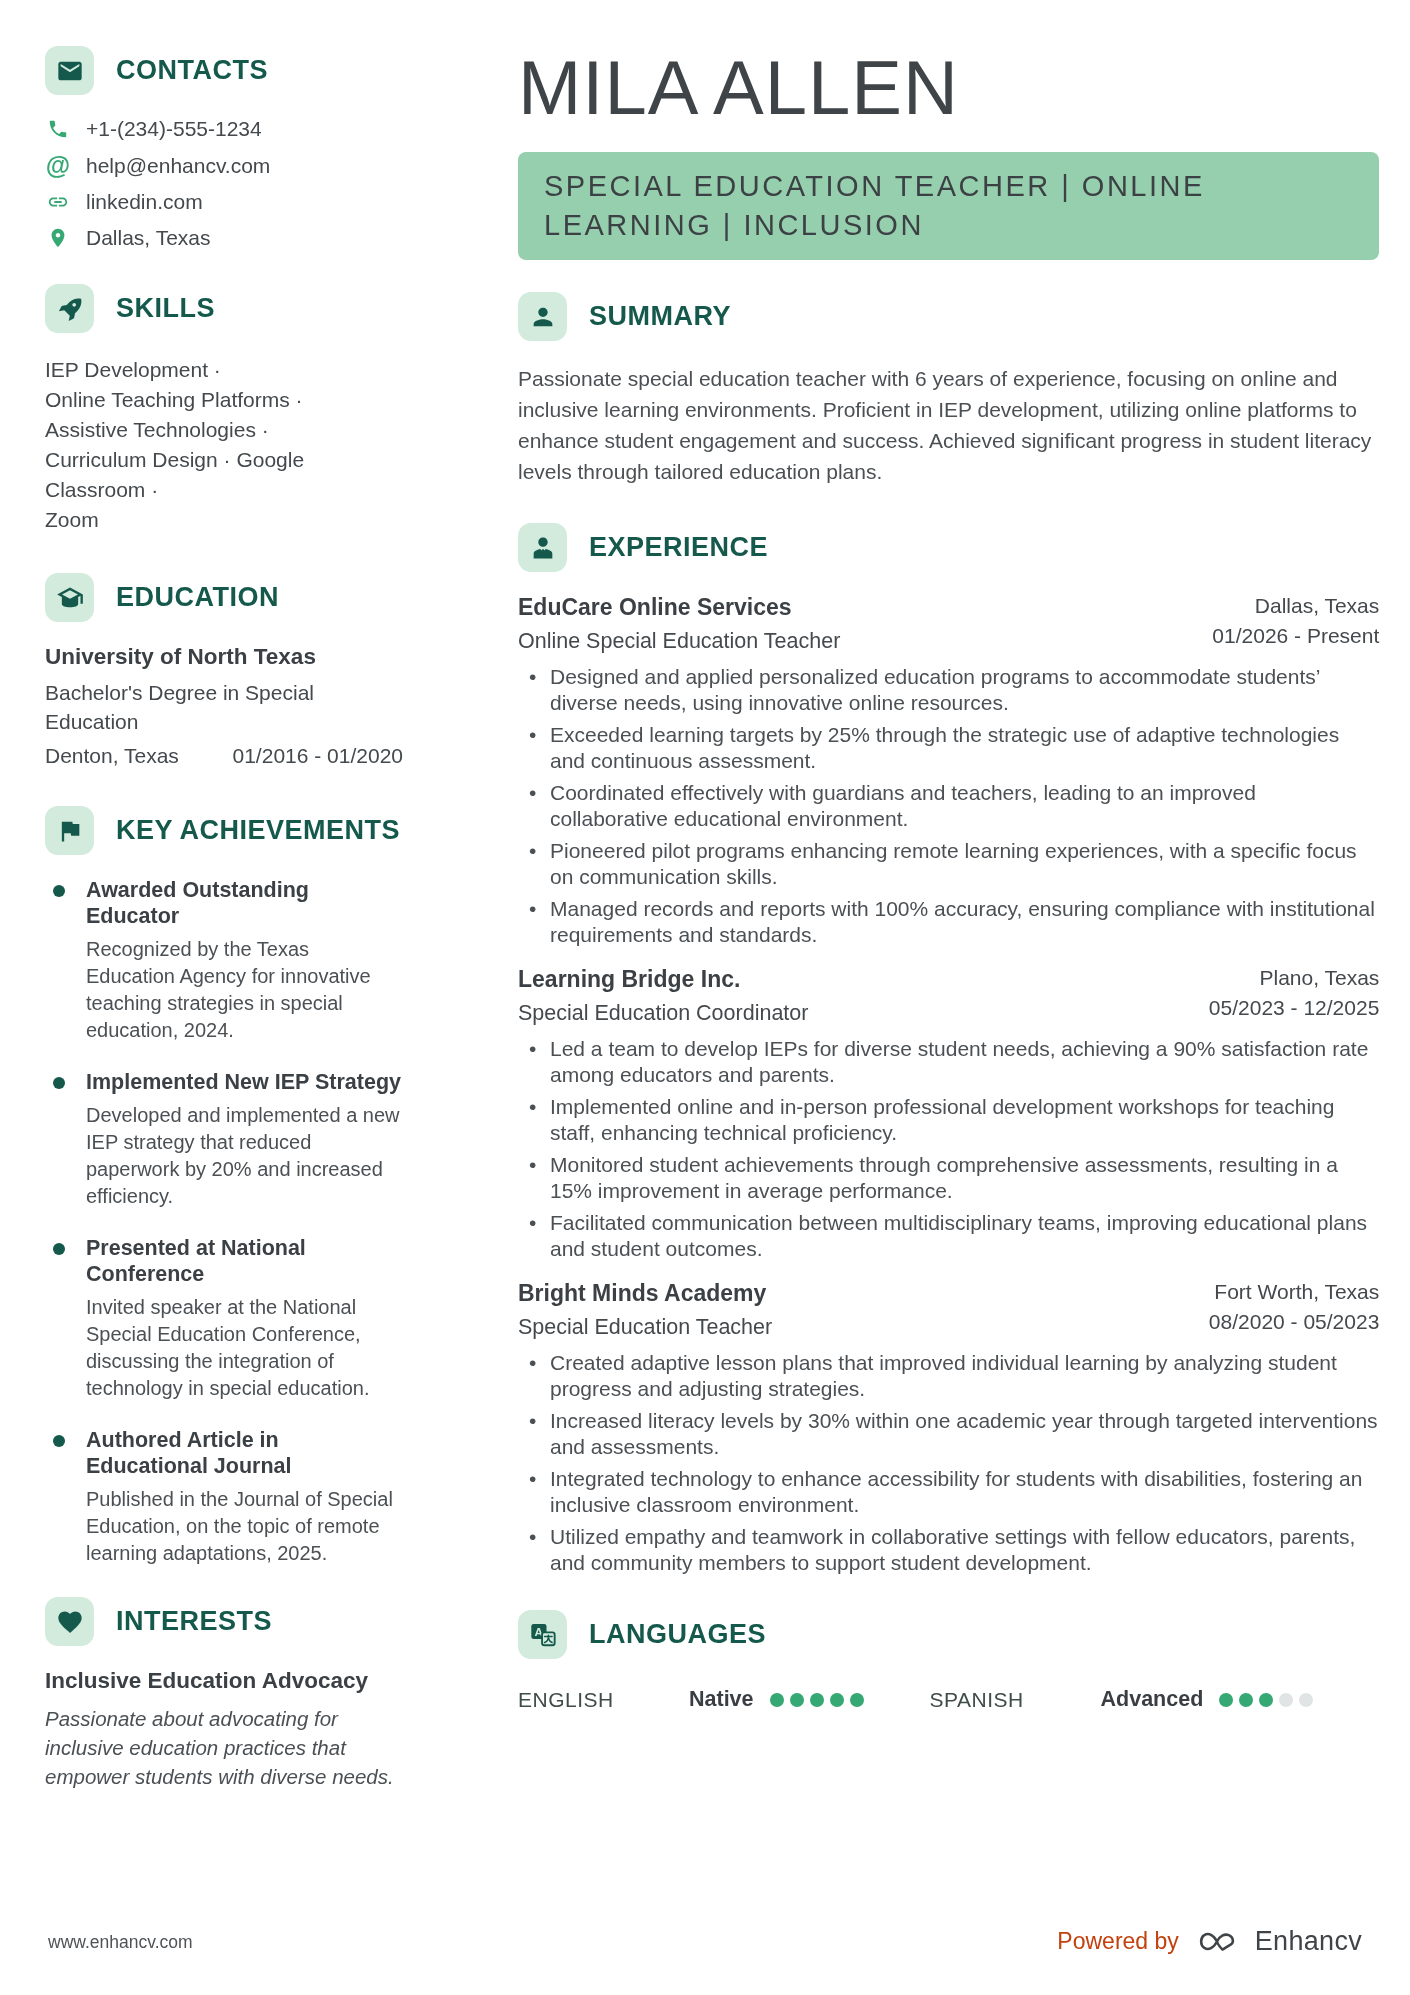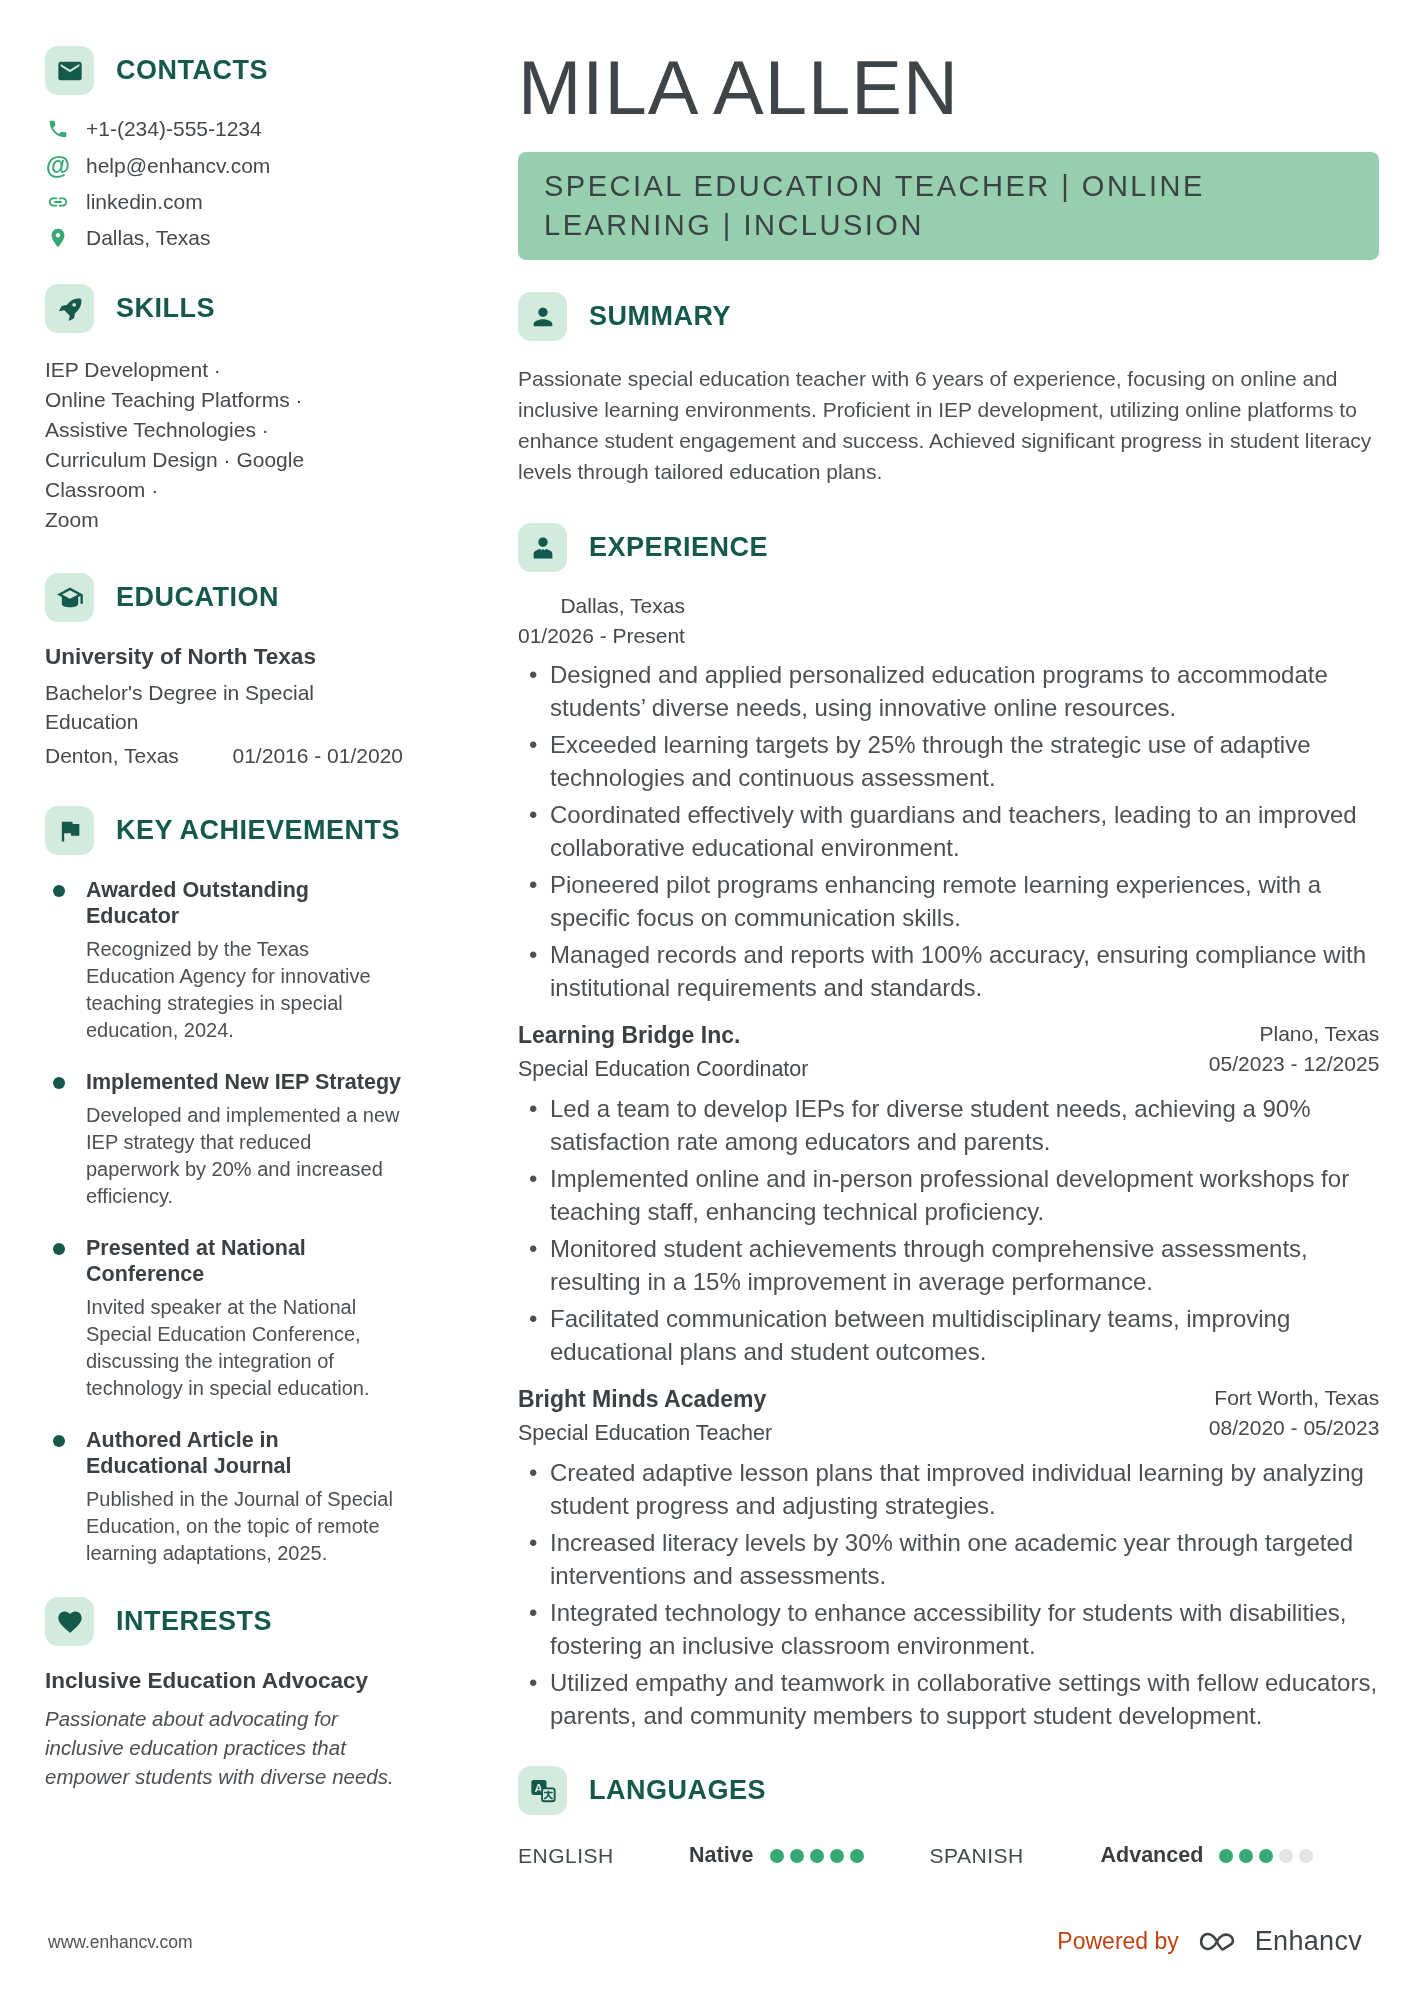--- a/index.html
+++ b/index.html
@@ -64,21 +64,21 @@
   .summary-text{font-size:21px;line-height:31px;color:var(--text-body);margin:0 0 36px;}
 
   .job{margin-bottom:18px;}
   .job-head{display:flex;justify-content:space-between;align-items:flex-start;}
   .job-company{font-size:23px;font-weight:800;color:var(--text-dark);margin-bottom:8px;}
   .job-role{font-size:21.5px;color:#44494d;}
   .job-right{text-align:right;}
   .job-loc{font-size:21px;color:#44494d;margin-bottom:6px;}
   .job-dates{font-size:21px;color:#44494d;}
   ul.bullets{margin:10px 0 8px;padding:0 0 0 32px;list-style:none;}
-  ul.bullets li{position:relative;font-size:24px;line-height:33px;color:var(--text-body);margin-bottom:4px;}
+  ul.bullets li{position:relative;font-size:21px;line-height:26px;color:var(--text-body);margin-bottom:4px;margin-top:6px;}
   ul.bullets li::before{content:"\2022";position:absolute;left:-21px;color:var(--text-body);}
 
   
   .lang-sec{margin-top:34px;}
   .lang-row{display:flex;align-items:center;margin-top:28px;}
   .lang-item{display:flex;align-items:center;margin-right:66px;justify-content:flex-end;}
   .lang-name{font-size:21px;color:#3f4c47;letter-spacing:.5px;min-width:131px;}
   .lang-level{font-size:21.5px;font-weight:700;color:#393e42;margin:0 16px 0 40px;}
   .dots{display:inline-flex;gap:6px;align-items:center;}
   .dot{width:14px;height:14px;border-radius:50%;background:var(--dot-empty);display:inline-block;}
@@ -252,20 +252,24 @@
           <svg viewBox="0 0 24 24">
             <path d="M12 11c2.21 0 4-1.79 4-4s-1.79-4-4-4-4 1.79-4 4 1.79 4 4 4zm0 1.6l-1.7 2 1 4.6-1 1.8h3.4l-1-1.8 1-4.6-1.7-2zm-2.3.3C6.6 13.5 4 14.8 4 16.9V21h16v-4.1c0-2.1-2.6-3.4-5.7-4l-2.3 2.8-2.3-2.8z"></path>
           </svg>
         </span>
       <h2>EXPERIENCE</h2>
     </div>
     <div>
 
         <div class="job">
           <div class="job-head">
+            <div class="job-left">
+              <div class="job-company">EduCare Online Services</div>
+              <div class="job-role">Online Special Education Teacher</div>
+            </div>
             <div class="job-right">
               <div class="job-loc">Dallas, Texas</div>
               <div class="job-dates">01/2026 - Present</div>
             </div>
           </div>
           <ul class="bullets">
 
               <li>Designed and applied personalized education programs to accommodate students’ diverse needs, using innovative online resources.</li>
 
               <li>Exceeded learning targets by 25% through the strategic use of adaptive technologies and continuous assessment.</li>

